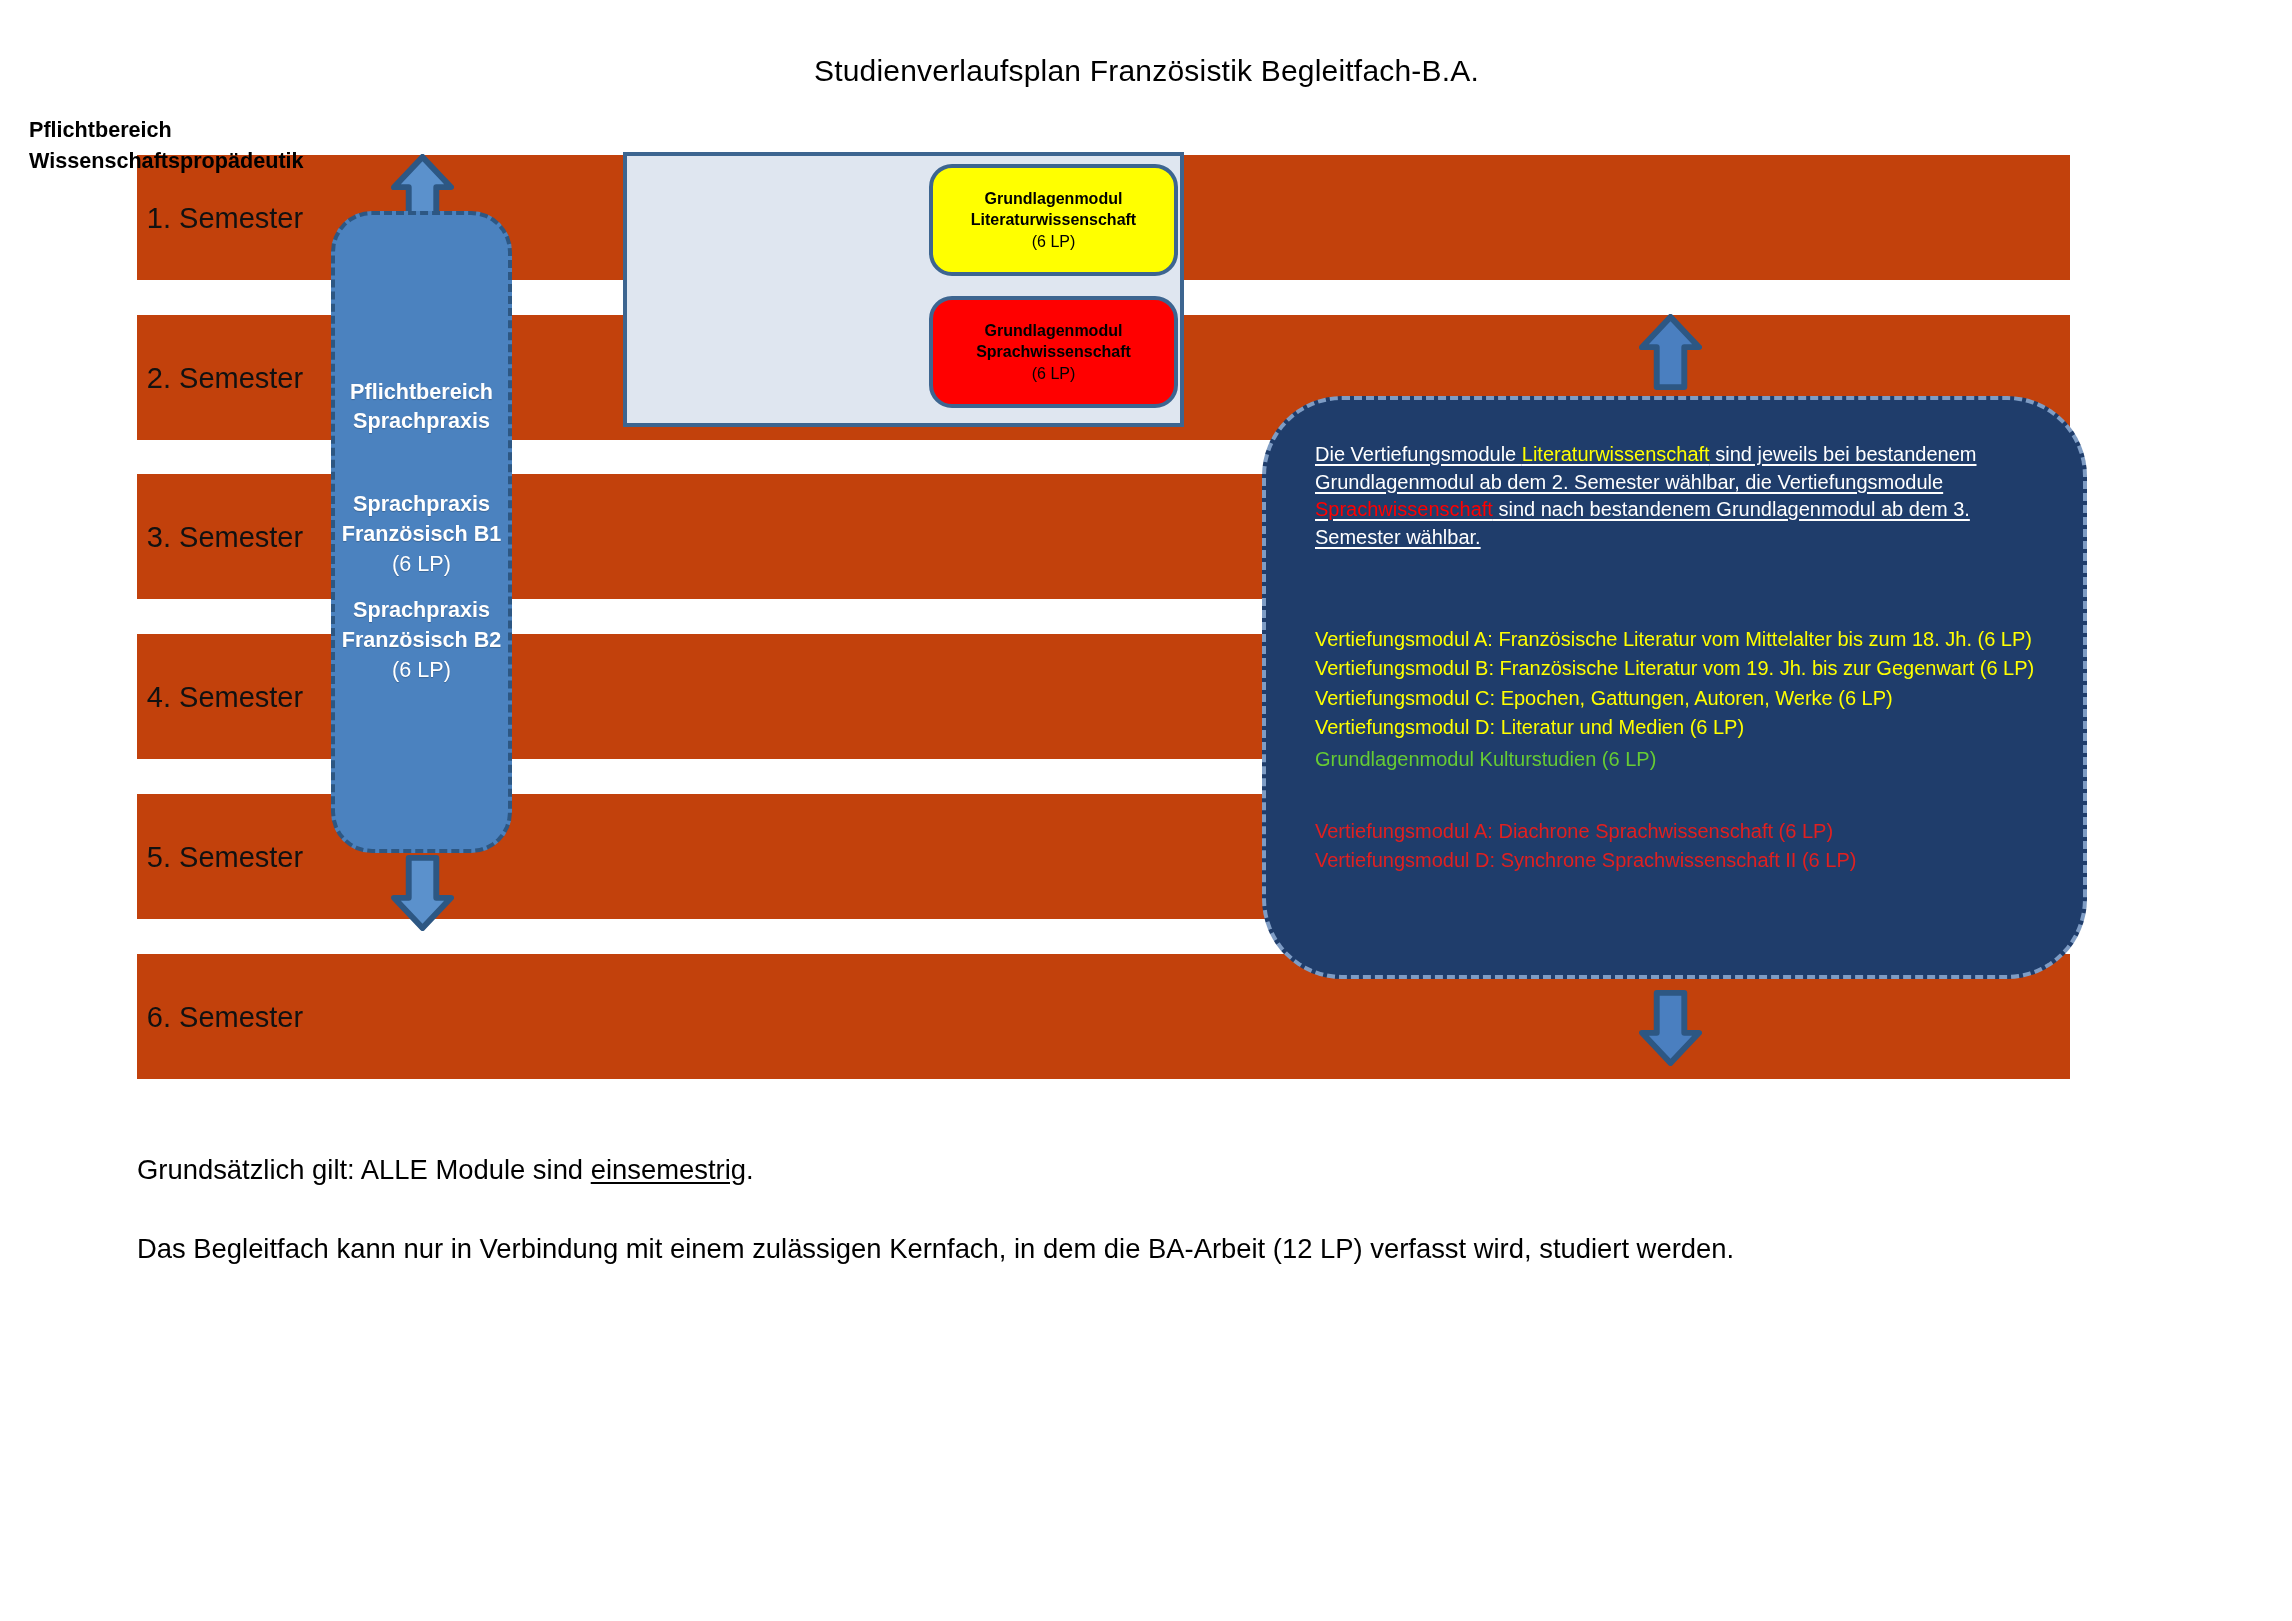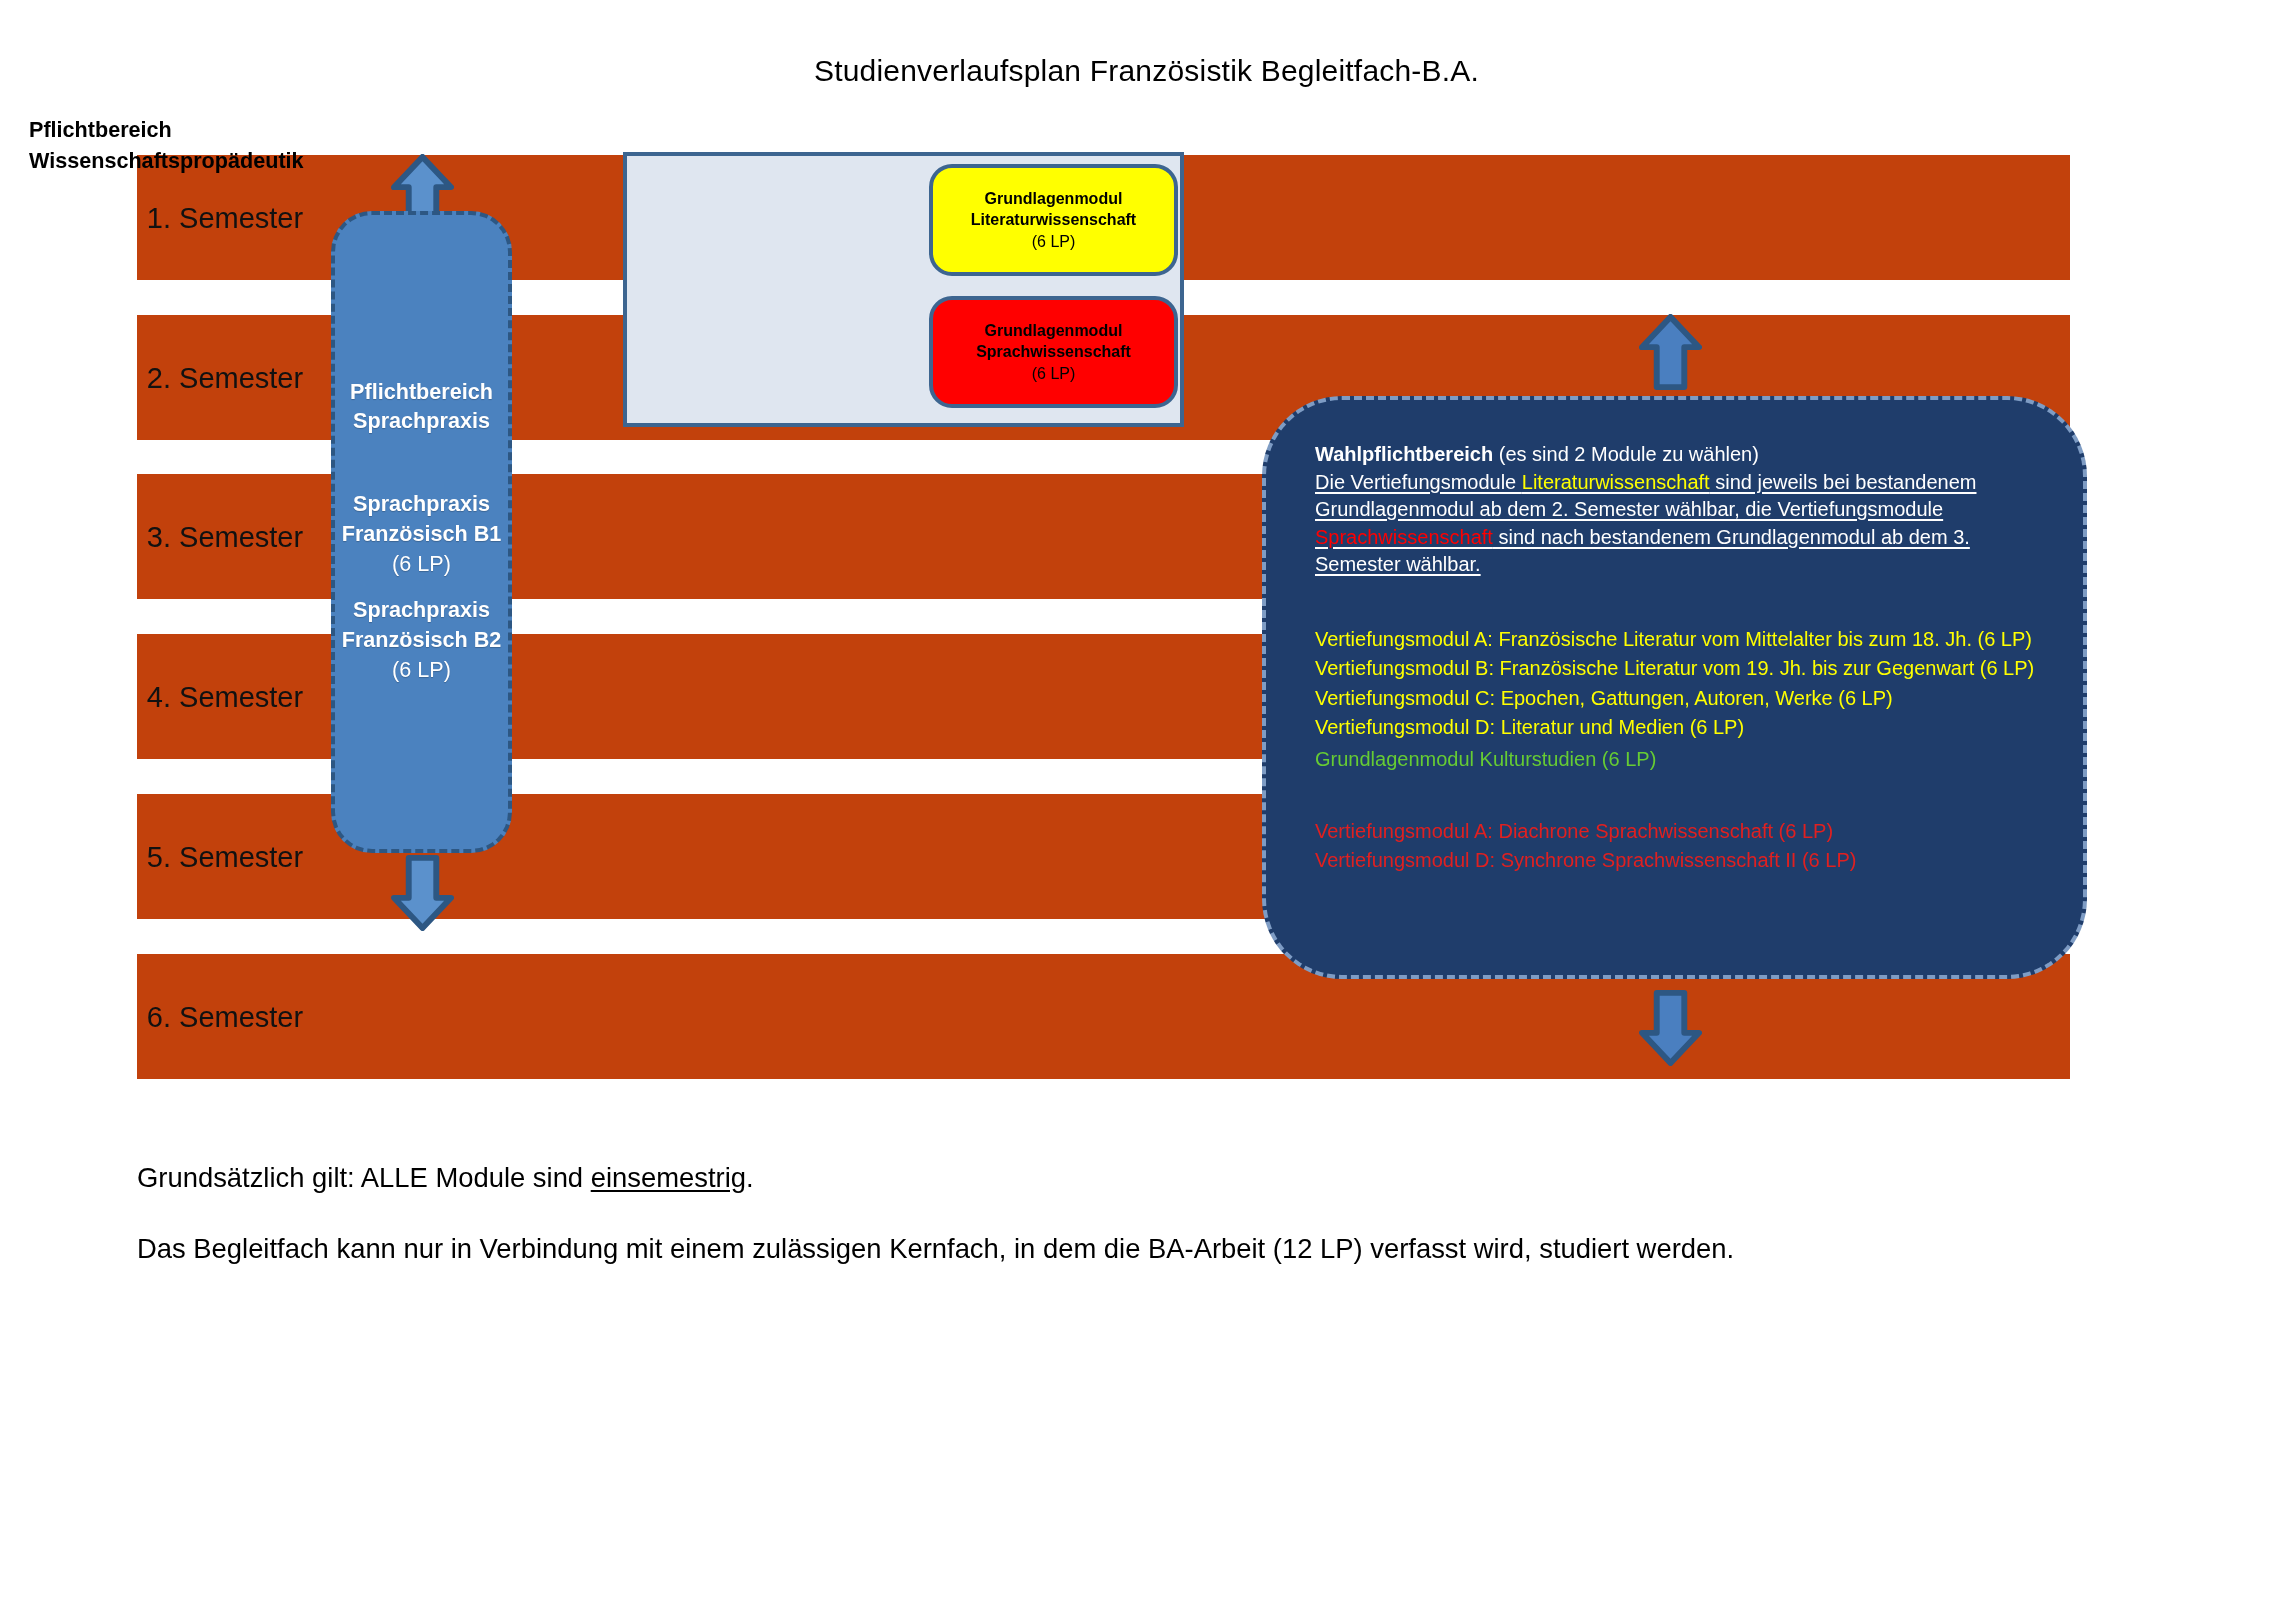--- a/index.html
+++ b/index.html
@@ -202,21 +202,21 @@
   #wp-spr-list { position: absolute; left: 49px; top: 417px; color: #e02020; }
 
   
   .note {
     position: absolute;
     left: 137px;
     font-size: 27.4px;
     color: #000;
     white-space: nowrap;
   }
-  #note-1 { top: 1154px; margin-top: 8px; }
+  #note-1 { top: 1154px; }
   #note-2 { top: 1233px; }
   .u { text-decoration: underline; text-underline-offset: 2.9px; }
 </style>
 </head>
 <body>
 
 <div id="page">
 
   <div id="doc-title">Studienverlaufsplan Französistik Begleitfach-B.A.</div>
 
@@ -294,23 +294,20 @@
 
   <div class="modbox" id="mod-sprach">
     <div>Grundlagenmodul</div>
     <div>Sprachwissenschaft</div>
     <div class="lp">(6 LP)</div>
   </div>
 
   <div id="wahlpflicht-box">
 
     <div id="wahlpflicht-inner">
-      <div class="wp-head">
-        <span class="strong">Wahlpflichtbereich</span><span> (es sind 2 Module zu wählen)</span>
-      </div>
       <div class="wp-body"><span>Die Vertiefungsmodule </span><span class="hl-yellow">Literaturwissenschaft</span><span> sind jeweils bei bestandenem Grundlagenmodul ab dem 2. Semester wählbar, die Vertiefungsmodule </span><span class="hl-red">Sprachwissenschaft</span><span> sind nach bestandenem Grundlagenmodul ab dem 3. Semester wählbar.</span></div>
     </div>
 
     <ul class="wp-list" id="wp-lit-list">
       <li>Vertiefungsmodul A: Französische Literatur vom Mittelalter bis zum 18. Jh. (6 LP)</li>
       <li>Vertiefungsmodul B: Französische Literatur vom 19. Jh. bis zur Gegenwart (6 LP)</li>
       <li>Vertiefungsmodul C: Epochen, Gattungen, Autoren, Werke (6 LP)</li>
       <li>Vertiefungsmodul D: Literatur und Medien (6 LP)</li>
     </ul>
 

